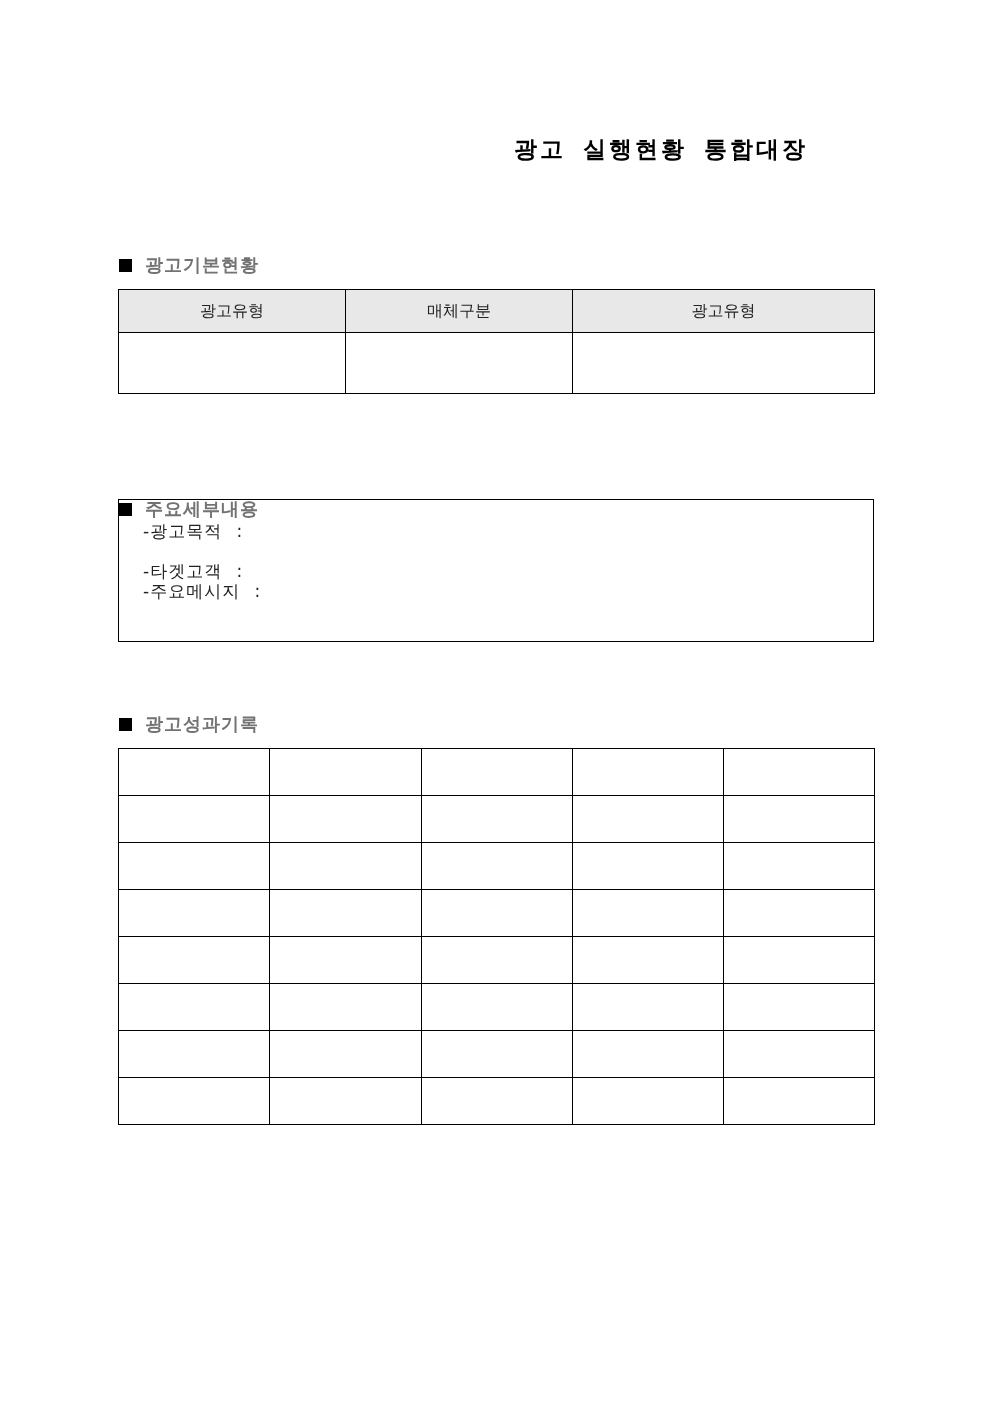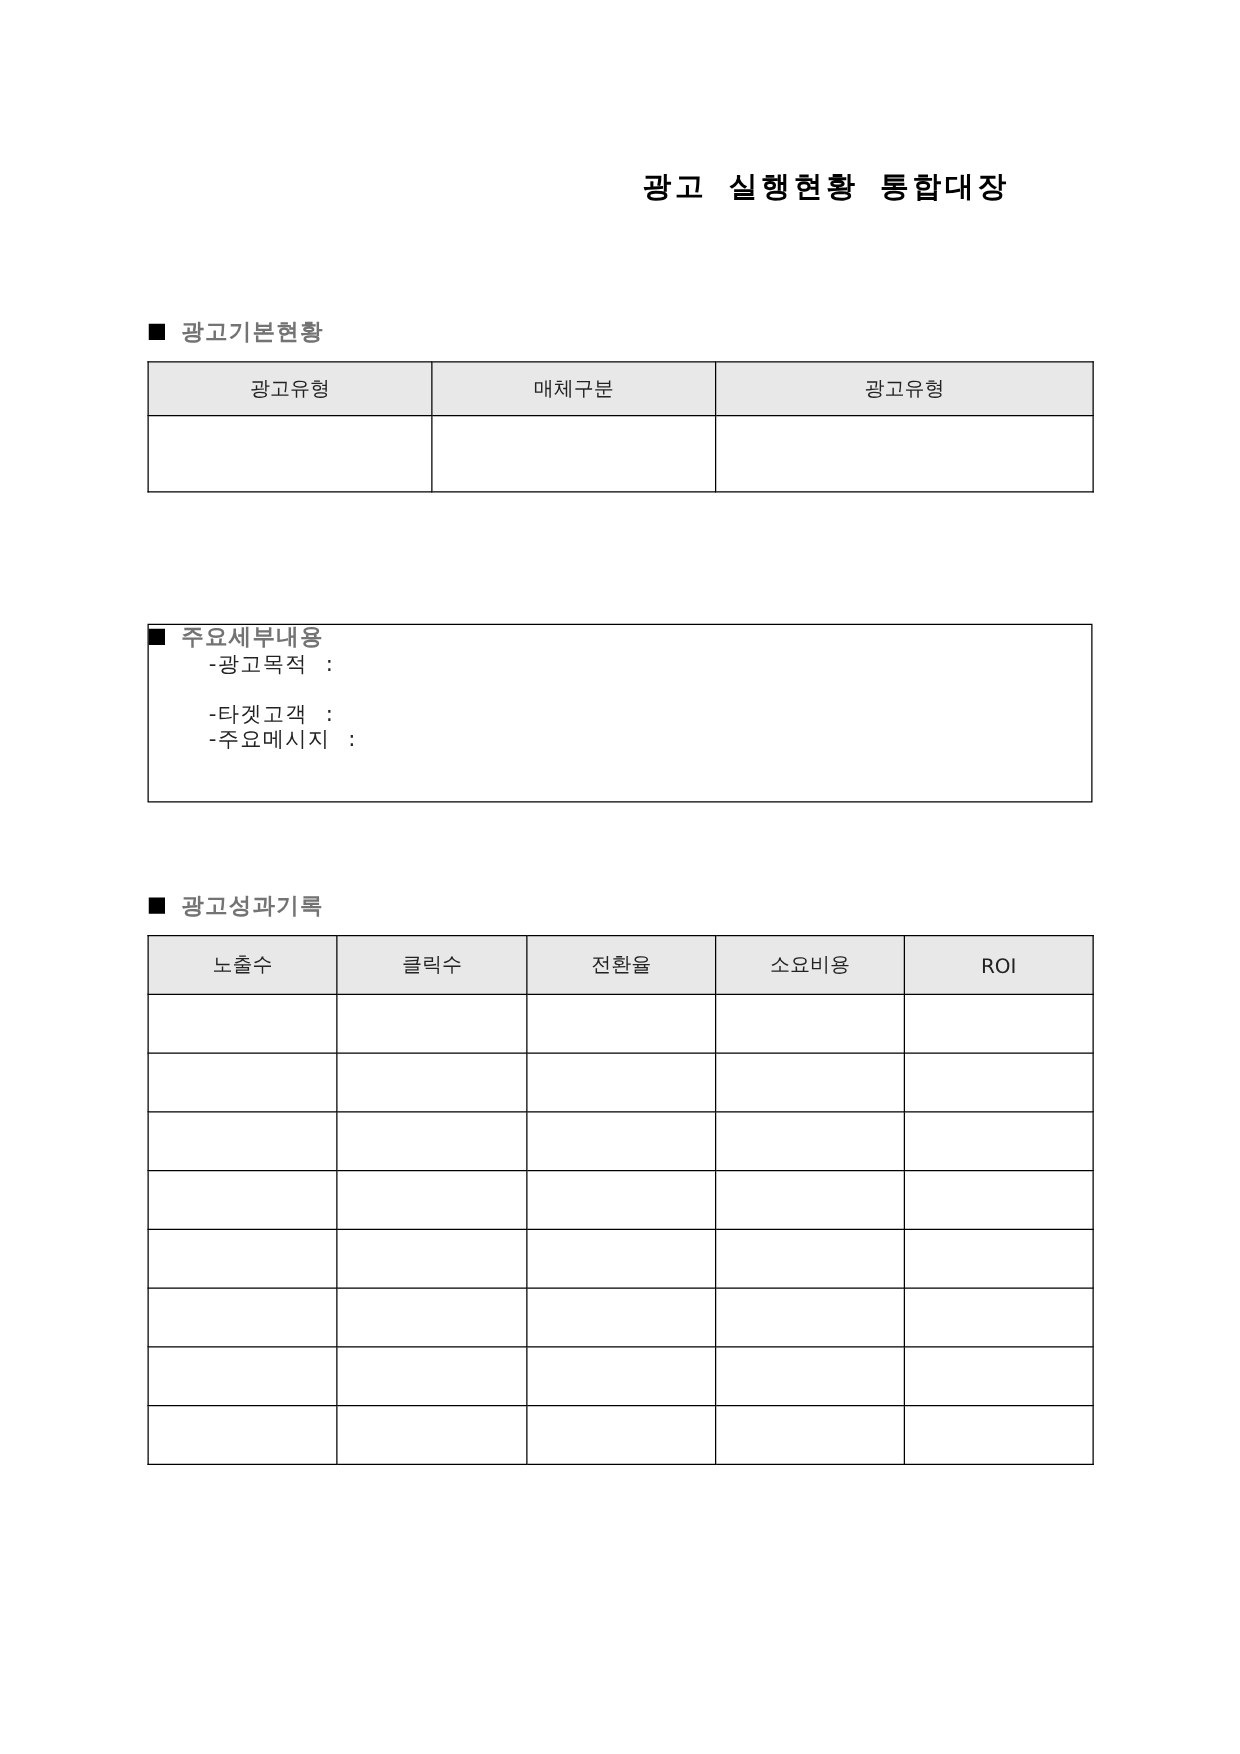--- a/index.html
+++ b/index.html
@@ -4,21 +4,21 @@
 <style>
   html, body { margin: 0; padding: 0; background: #ffffff; }
   body { width: 992px; height: 1403px; position: relative; font-family: "DejaVu Sans", "Liberation Sans", sans-serif; color: #111; overflow: hidden; }
   .title { position: absolute; left: 0; width: 808px; top: 134px; text-align: right; font-size: 23px; font-weight: bold; letter-spacing: 3px; word-spacing: 6px; color: #000; }
   .sec-head { position: absolute; left: 119px; font-size: 18px; font-weight: bold; color: #737373; display: flex; align-items: center; letter-spacing: 1px; }
   .sec-head .sq { display: inline-block; width: 13px; height: 13px; background: #000; margin-right: 13px; }
   table.grid { position: absolute; border-collapse: collapse; table-layout: fixed; }
   table.grid th, table.grid td { border: 1.5px solid #000; padding: 0; text-align: center; vertical-align: middle; }
   table.grid th { background: #e8e8e8; font-weight: normal; font-size: 16px; color: #222; }
   .detail-box { position: absolute; left: 118px; top: 499px; width: 754px; height: 141px; border: 1.5px solid #000; }
-  .detail-line { position: absolute; left: 24px; font-size: 17px; color: #222; letter-spacing: 1px; margin-left: 24px; }
+  .detail-line { position: absolute; left: 24px; font-size: 17px; color: #222; letter-spacing: 1px; }
 </style>
 </head>
 <body>
 
 <div class="title">광고 실행현황 통합대장</div>
 
 <div class="sec-head" style="top:253px;">
   <span class="sq"></span>
   <span>광고기본현황</span>
 </div>
@@ -70,27 +70,20 @@
 </div>
 <table class="grid" style="left:118px; top:748px; width:756px;">
   <colgroup>
       <col style="width:151px">
       <col style="width:152px">
       <col style="width:151px">
       <col style="width:151px">
       <col style="width:151px">
     </colgroup>
   <tbody>
-      <tr style="height:47px;">
-    <th>노출수</th>
-    <th>클릭수</th>
-    <th>전환율</th>
-    <th>소요비용</th>
-    <th>ROI</th>
-  </tr>
   <tr style="height:47px;">
     <td></td>
     <td></td>
     <td></td>
     <td></td>
     <td></td>
   </tr>
   <tr style="height:47px;">
     <td></td>
     <td></td>

